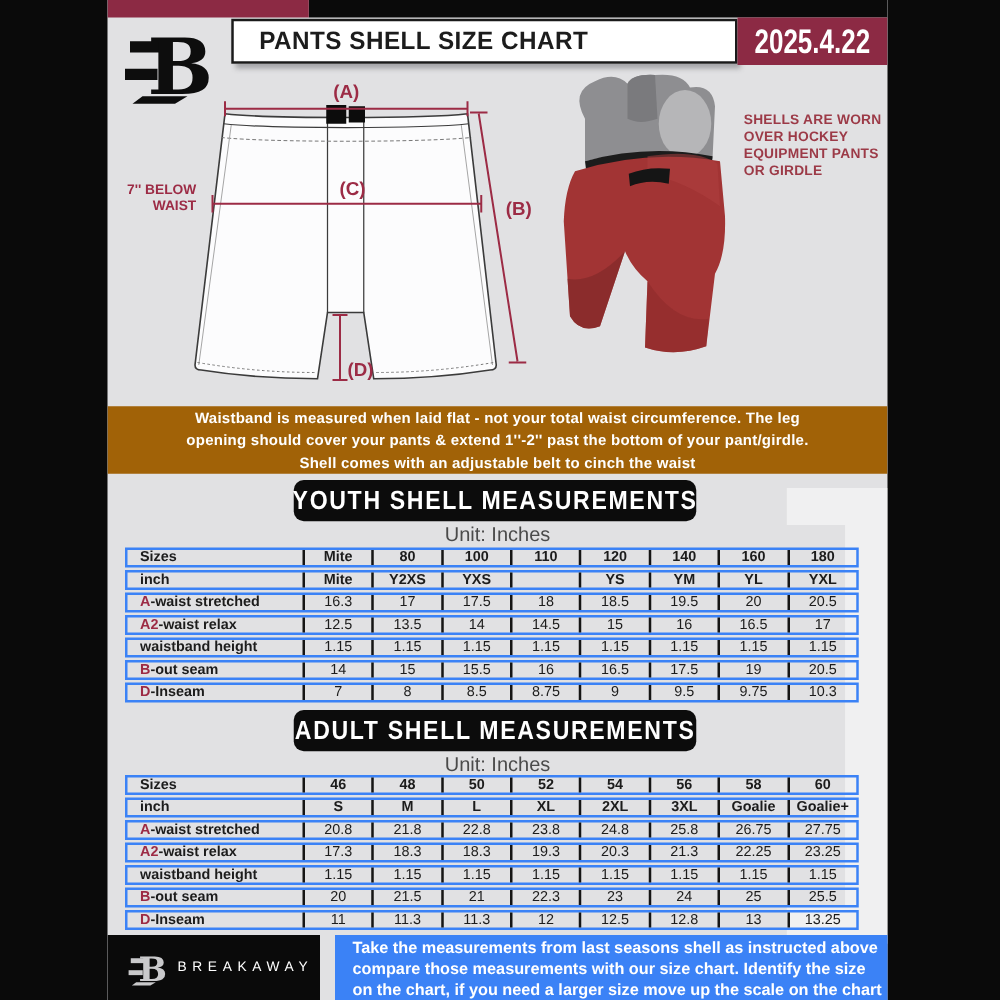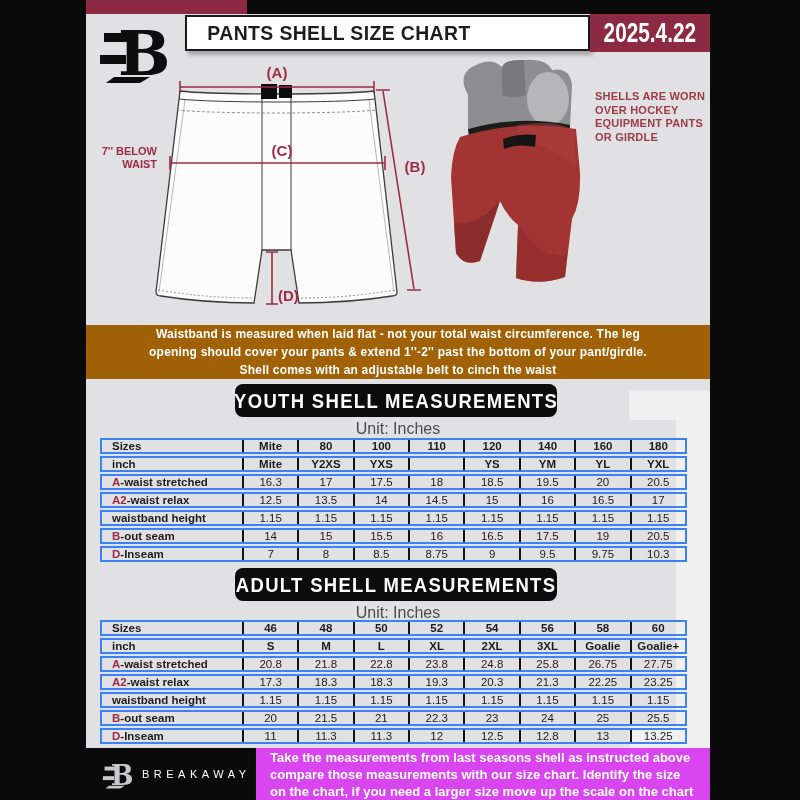--- a/index.html
+++ b/index.html
@@ -44,21 +44,21 @@
   .tcell.label{flex:0 0 24%;border-left:none;justify-content:flex-start;padding-left:10px;font-weight:bold;}
   .thead .tcell{font-weight:bold;}
   .pfx{color:#9c2b45;font-weight:bold;}
 
   .watermark{position:absolute;left:520px;top:330px;font-family:"DejaVu Serif",serif;font-weight:bold;
              font-size:500px;line-height:1;color:#ffffff;opacity:.5;z-index:1;pointer-events:none;}
 
   .footer-black{position:absolute;left:0;top:748px;width:170px;height:52px;background:#0a0a0a;
                 display:flex;align-items:center;z-index:4;}
   .footer-black .brandtext{color:#fff;font-size:11px;font-weight:normal;letter-spacing:4.5px;margin-left:6px;}
-  .footer-maroon{position:absolute;left:170px;top:748px;width:454px;height:52px;background:#d946ef;
+  .footer-maroon{position:absolute;left:182px;top:748px;width:454px;height:52px;background:#3b82f6;
                  color:#fff;font-size:13px;font-weight:600;line-height:17px;z-index:4;
                  display:flex;flex-direction:column;justify-content:center;padding-left:14px;box-sizing:border-box;}
 </style>
 </head>
 <body>
 
 <div id="stage">
   <div id="content">
 
     <div class="topstrip-black"></div>

